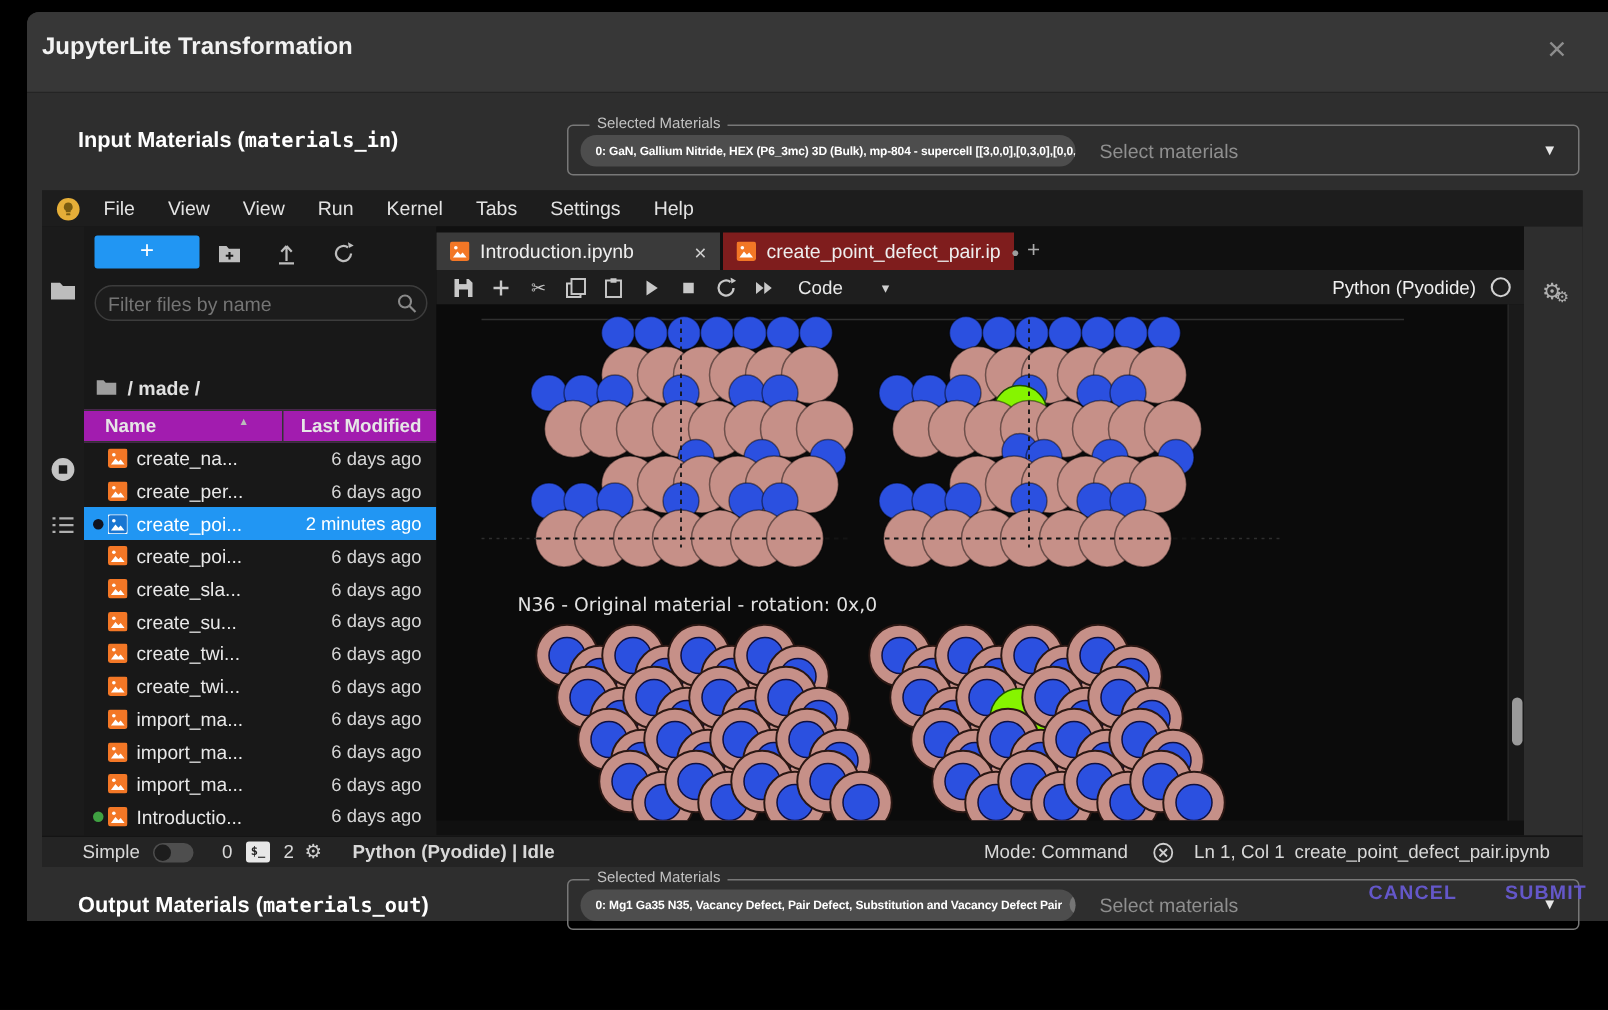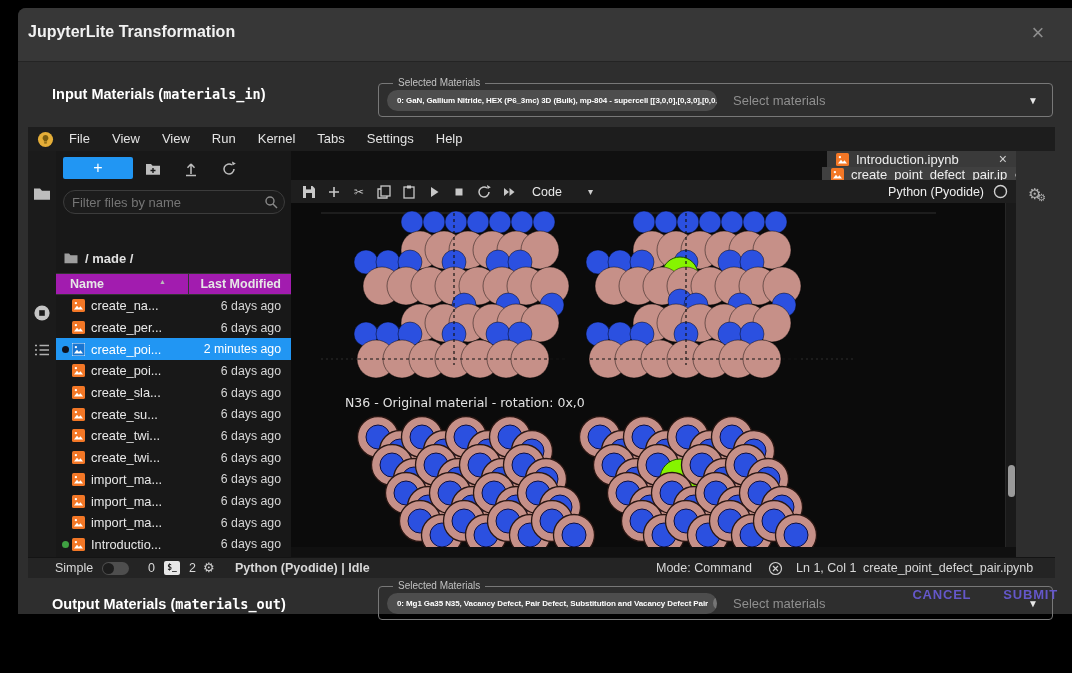--- a/index.html
+++ b/index.html
@@ -77,25 +77,25 @@
   .nbic { width:13px; height:13px; flex:0 0 auto; }
   .frow .nbic { margin-right:6px; }
   .frow.sel .nbr { fill:#1976d2; stroke:#fff; stroke-width:0.8; }
   .fname { white-space:nowrap; overflow:hidden;text-align:right; }
   .fmod { margin-left:auto; font-size:12.3px; color:#d6d6d6; white-space:nowrap; }
   .frow.sel .fmod { color:#fff; }
 
   
   .nb { position:absolute; left:263px; top:24px; width:725px; height:406px; background:#101010; }
   .tabbar { position:absolute; left:0; top:0; width:725px; height:29px; background:#101010;
-            display:flex; align-items:flex-end;flex-direction:column; }
+            display:flex; align-items:flex-end; }
   .tab { height:25px; display:flex; align-items:center; gap:7px; padding:0 9px; font-size:13px;
          color:#eee; white-space:nowrap; }
   .tab.t1 { width:189px; background:#3a3a3a; }
-  .tab.t2 { width:194px; background:#404040; margin-left:2px; }
+  .tab.t2 { width:194px; background:#7f1d1d; margin-left:2px; }
   .tclose { margin-left:auto; color:#cfcfcf; font-size:14px; }
   .tdot { margin-left:auto; color:#9e9e9e; font-size:9px; }
   .newtab { width:26px; height:25px; color:#aaa; font-size:15px; text-align:center; line-height:24px; }
   .nbtool { position:absolute; left:0; top:29px; width:725px; height:23px; background:#1e1e1e;
             display:flex; align-items:center; }
   .tbtn { width:14px; height:14px; margin-left:11px; flex:0 0 auto; color:#c4c4c4; font-size:12px;
           line-height:14px; text-align:center; }
   .tbtn svg { width:14px; height:14px; display:block; }
   .celltype { margin-left:16px; color:#e8e8e8; font-size:12.5px; display:flex; align-items:center; gap:26px; }
   .celltype .sm { font-size:10px; color:#cfcfcf; }

